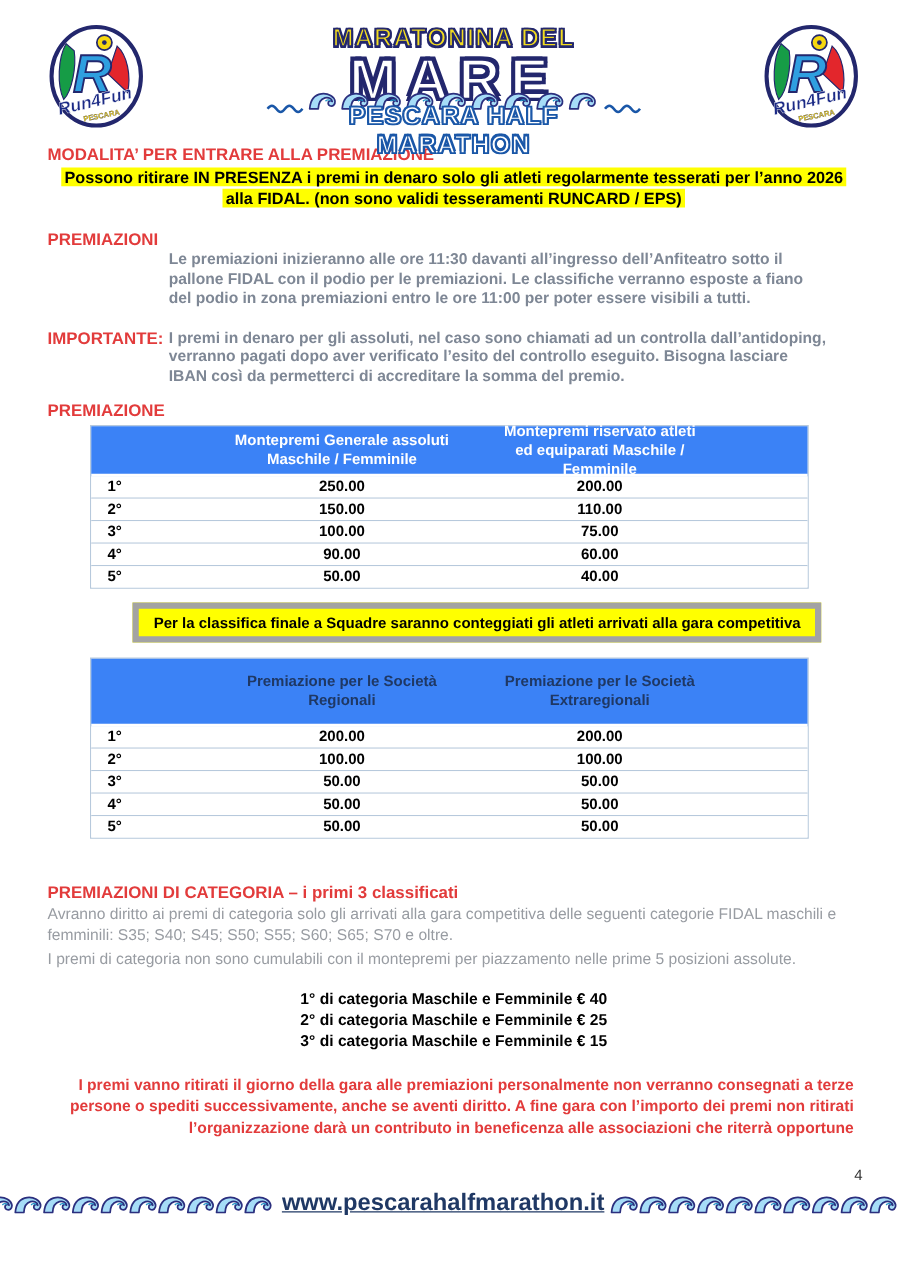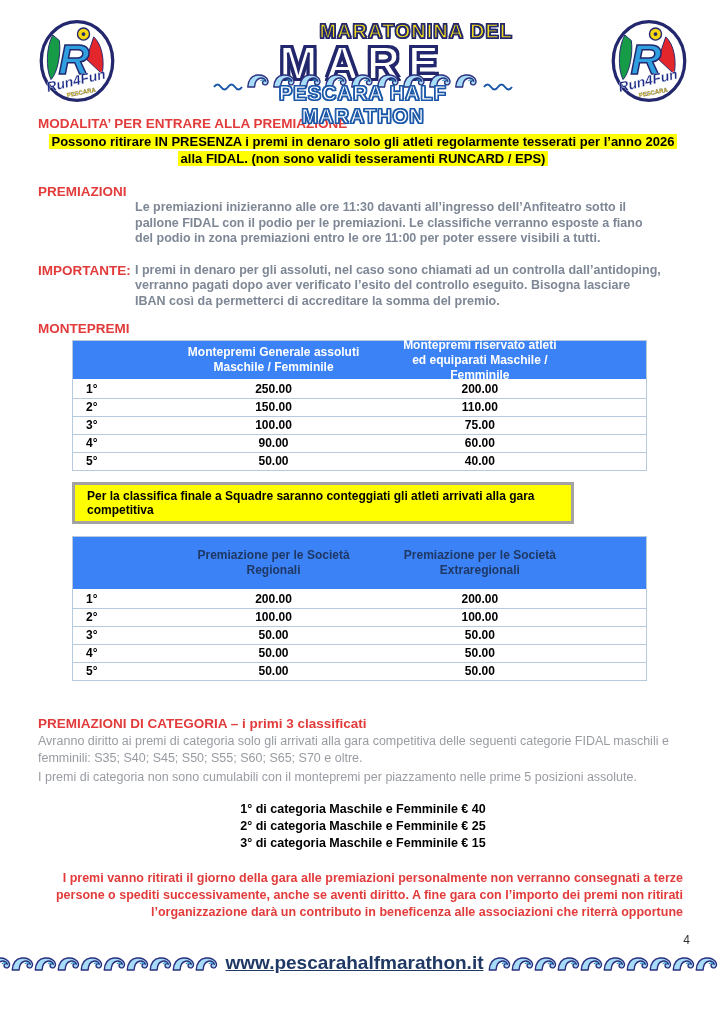--- a/index.html
+++ b/index.html
@@ -14,21 +14,20 @@
   .page { padding: 16px 36px 0 38px; }
 
   
   .header { display: flex; justify-content: space-between; align-items: flex-start; padding: 2px 0 0 0; height: 100px; }
   .badge { width: 78px; height: 86px; }
   .center-logo { width: 300px; text-align: center; position: relative; padding-top: 2px; }
   .logo-top {
     font-size: 20px; font-weight: bold; letter-spacing: 1px; color: #f2dc1f;
     -webkit-text-stroke: 1.3px #23276d;
     text-shadow: 1px 1px 0 #23276d, -1px 1px 0 #23276d, 1px -1px 0 #23276d, -1px -1px 0 #23276d;
-    text-align: right;
   }
   .logo-main {
     font-size: 46px; font-weight: bold; letter-spacing: 8px; line-height: 40px; color: #ffffff;
     -webkit-text-stroke: 2.2px #23276d;
     text-shadow: 2px 2px 0 #23276d, -2px 2px 0 #23276d, 2px -2px 0 #23276d, -2px -2px 0 #23276d;
   }
   .logo-waves { display: flex; justify-content: center; gap: 0; margin-top: -10px; }
   .logo-waves svg { width: 26px; height: 15px; }
   .logo-sub {
     margin-top: -6px; font-size: 20px; font-weight: bold; letter-spacing: 1px; color: #ffffff;
@@ -57,22 +56,22 @@
   .thead .th { text-align: center; font-weight: bold; line-height: 15px; padding: 4px 2px; display: flex; flex-direction: column; justify-content: center; }
   .t1 .thead .th { color: #ffffff; height: 38px; }
   .t2 .thead .th { color: #1f3864; height: 52px; }
   .tr { display: grid; grid-template-columns: 16% 38% 34% 12%; border-bottom: 1px solid #b7c9dc; background: #fff; }
   .tr:last-child { border-bottom: none; }
   .td { font-weight: bold; height: 17px; line-height: 16px; }
   .td.c1 { padding-left: 13px; text-align: left; }
   .td.c2, .td.c3 { text-align: center; }
 
   .banner {
-    width: 502px; margin-top: 11px;
-    background: #ffff00; border: 3px solid #a3a3a3;
+    margin-left: 34px; width: 551px; margin-top: 11px;
+    background: #ffff00; border: 5px solid #a3a3a3;
     font-weight: bold; font-size: 12px; padding: 4px 6px 4px 12px; color: #000;
   }
   .t2 { margin-top: 12px; }
 
   
   .sec-categoria { margin-top: 35px; }
   .body-gray { color: #989ca2; font-size: 12.5px; line-height: 17px; font-weight: 400; max-width: 632px; margin-top: 2px; }
   .prizes { text-align: center; font-weight: bold; font-size: 12.5px; line-height: 17px; margin-top: 15px; }
   .warning { color: #e23b3b; font-weight: bold; font-size: 12.5px; line-height: 17px; text-align: right; margin: 18px auto 0 auto; max-width: 640px; }
 
@@ -173,21 +172,21 @@
     <div class="red-title">PREMIAZIONI</div>
     <div class="body-blue indent">Le premiazioni inizieranno alle ore 11:30 davanti all’ingresso dell’Anfiteatro sotto il pallone FIDAL con il podio per le premiazioni. Le classifiche verranno esposte a fiano del podio in zona premiazioni entro le ore 11:00 per poter essere visibili a tutti.</div>
   </div>
 
   <div class="importante-row">
     <div class="red-title">IMPORTANTE:</div>
     <div class="body-blue">I premi in denaro per gli assoluti, nel caso sono chiamati ad un controlla dall’antidoping, verranno pagati dopo aver verificato l’esito del controllo eseguito. Bisogna lasciare IBAN così da permetterci di accreditare la somma del premio.</div>
   </div>
 
   <div class="sec-montepremi">
-    <div class="red-title">MONTEPREMI</div>
+    <div class="red-title">PREMIAZIONE</div>
 
     <div class="tablewrap">
       <div class="table t1">
         <div class="thead">
           <div class="th c1"></div>
           <div class="th c2">
             <span>Montepremi Generale assoluti</span>
             <span>Maschile / Femminile</span>
           </div>
           <div class="th c3">

